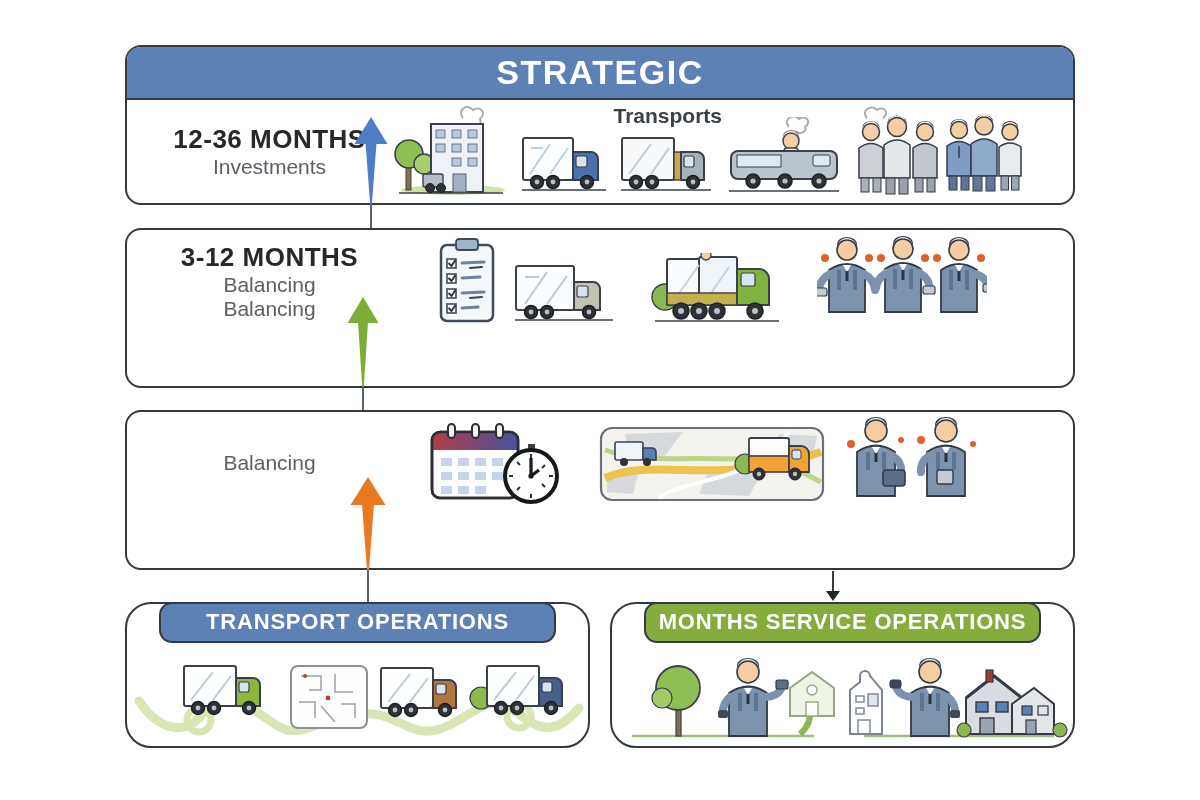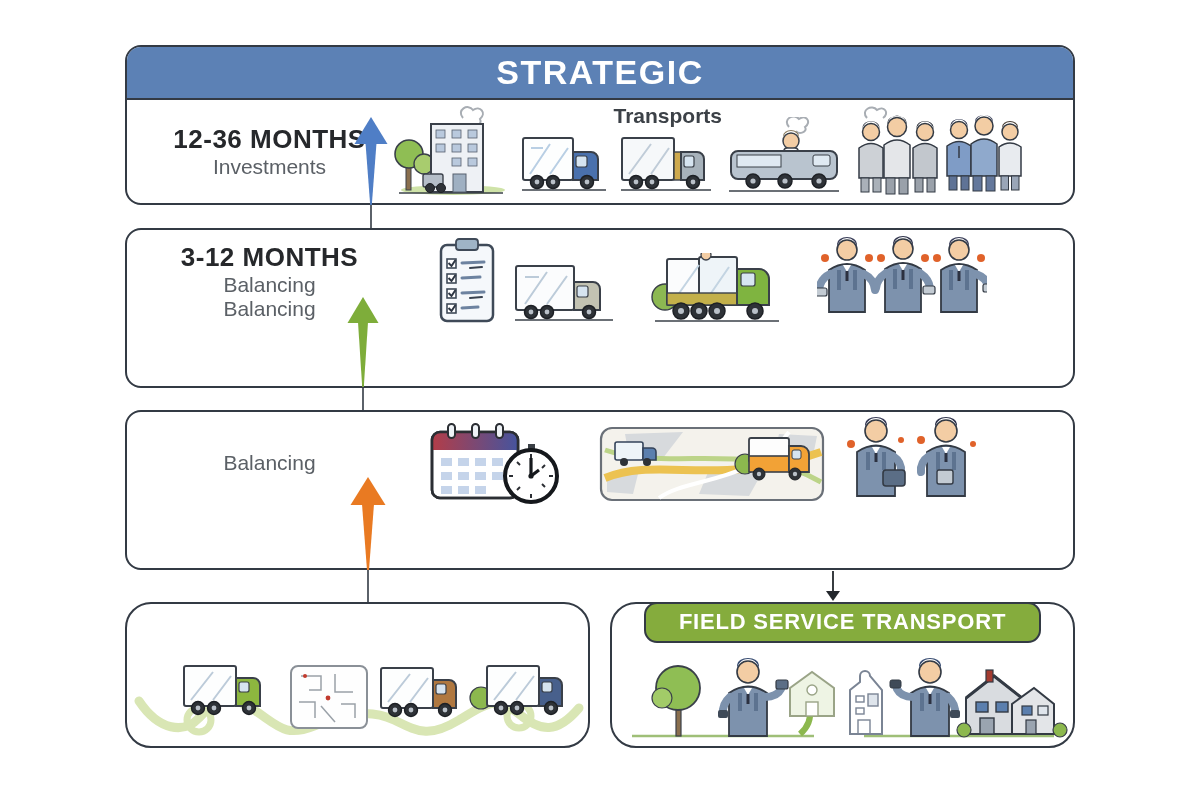--- a/index.html
+++ b/index.html
@@ -407,20 +407,23 @@
     <polygon points="19,0 36.5,28 1.5,28" style="fill:var(--arrow-orange)"></polygon>
     <polygon points="13,27 25,27 20,93 18,93" style="fill:var(--arrow-orange)"></polygon>
   </svg>
 
   <svg class="arrow" style="left:824px;top:571px" width="18" height="31" viewBox="0 0 18 31">
     <line x1="9" y1="0" x2="9" y2="22" stroke="#23272c" stroke-width="1.8"></line>
     <polygon points="2,20 16,20 9,30" fill="#23272c"></polygon>
   </svg>
 
   <section class="bbox" style="left:125px">
+    <header class="bbox-header hdr-blue">
+      <span class="bbox-title">TRANSPORT OPERATIONS</span>
+    </header>
     <svg class="bbox-art" width="456" height="100" viewBox="0 0 456 100">
       <path d="M10,55 C30,85 55,88 70,72 S95,45 122,62 S155,92 185,80 S240,62 265,74 S300,92 330,74 S368,50 390,68 S428,88 450,62" fill="none" stroke="#d9e6b4" stroke-width="9" stroke-linecap="round"></path>
       <circle cx="70" cy="74" r="12" fill="none" stroke="#d9e6b4" stroke-width="7"></circle>
       <circle cx="390" cy="70" r="12" fill="none" stroke="#d9e6b4" stroke-width="7"></circle>
       <g>
         <rect x="55" y="20" width="52" height="40" rx="2" fill="#fdfefe" stroke="#3a4049" stroke-width="2"></rect>
         <path d="M62,54 L84,26 M84,54 L102,30" stroke="#bccbd9" stroke-width="2" fill="none"></path>
         <path d="M107,32 h17 a7,7 0 0 1 7,7 v21 h-24 z" fill="#8db73f" stroke="#3a4049" stroke-width="2"></path>
         <rect x="110" y="36" width="10" height="10" rx="2" fill="#d6e4f0" stroke="#3a4049" stroke-width="1.2"></rect>
         <circle cx="69" cy="62" r="6.5" fill="#2e3237" stroke="#1d2025" stroke-width="1.4"></circle>
@@ -465,21 +468,21 @@
         <circle cx="422" cy="62" r="6.5" fill="#2e3237" stroke="#1d2025" stroke-width="1.4"></circle>
         <circle cx="372" cy="62" r="2.4" fill="#b9c0c8"></circle>
           <circle cx="388" cy="62" r="2.4" fill="#b9c0c8"></circle>
           <circle cx="422" cy="62" r="2.4" fill="#b9c0c8"></circle>
       </g>
     </svg>
   </section>
 
   <section class="bbox" style="left:610px">
     <header class="bbox-header hdr-green">
-      <span class="bbox-title">FIELD SERVICE TRANSPORT</span>
+      <span class="bbox-title">MONTHS SERVICE OPERATIONS</span>
     </header>
     <svg class="bbox-art" width="456" height="100" viewBox="0 0 456 100">
       <line x1="18" y1="90" x2="200" y2="90" stroke="#9fbf77" stroke-width="2.4"></line>
       <line x1="250" y1="90" x2="440" y2="90" stroke="#9fbf77" stroke-width="2.4"></line>
       <g>
         <rect x="62" y="58" width="5" height="32" fill="#8a6f4e" stroke="#3a4049" stroke-width="1.2"></rect>
         <circle cx="64" cy="42" r="22" fill="#8fbe54" stroke="#3a4049" stroke-width="1.8"></circle>
         <circle cx="48" cy="52" r="10" fill="#a2cb68" stroke="#3a4049" stroke-width="1.2"></circle>
       </g>
       <g transform="translate(108,14)">

